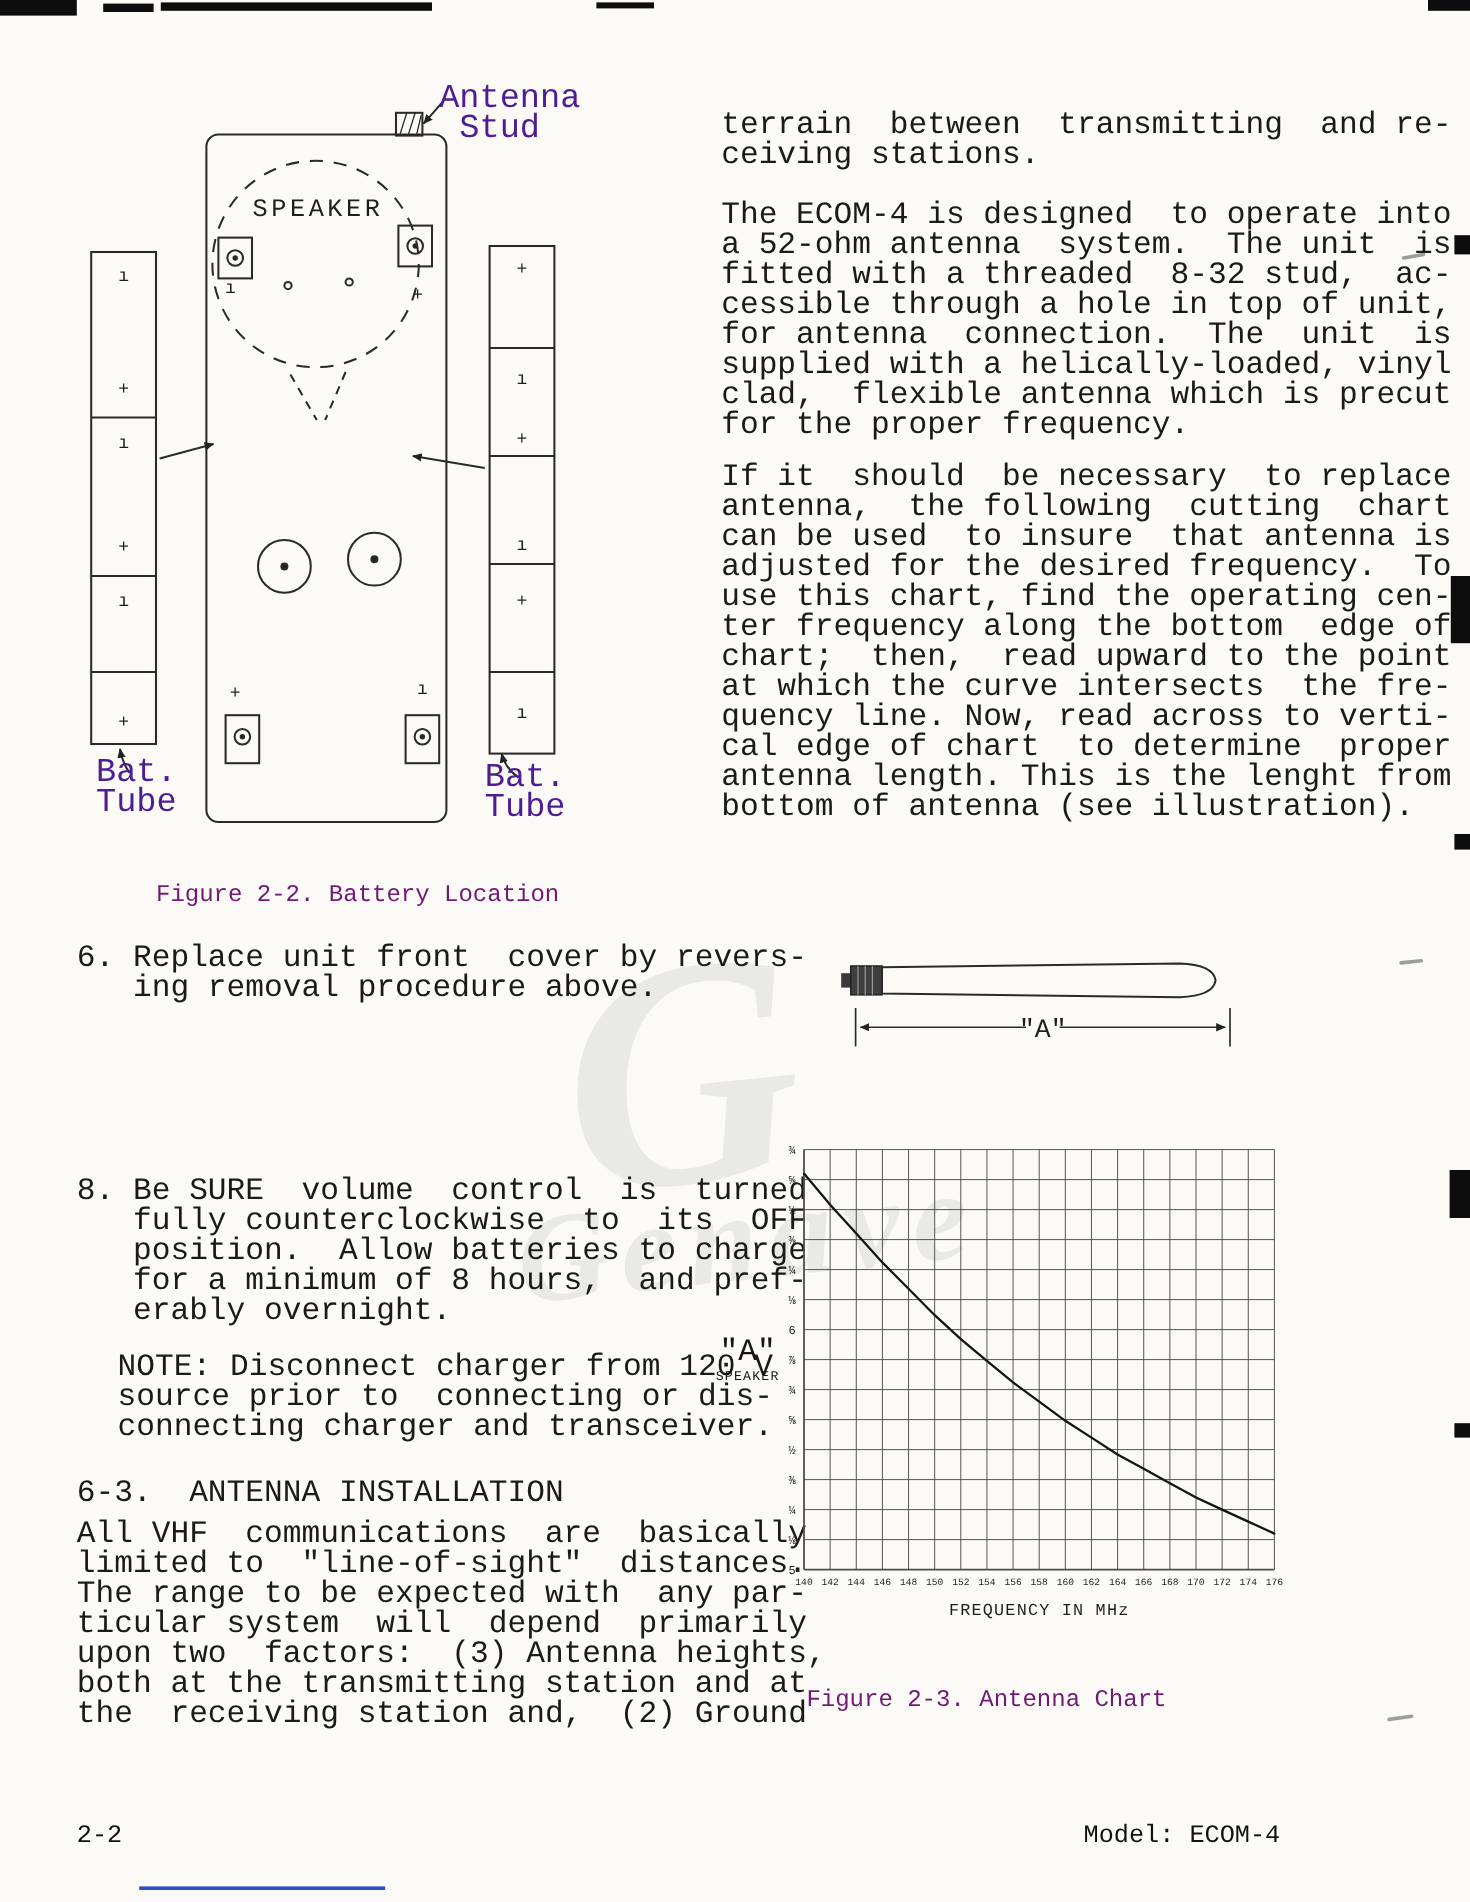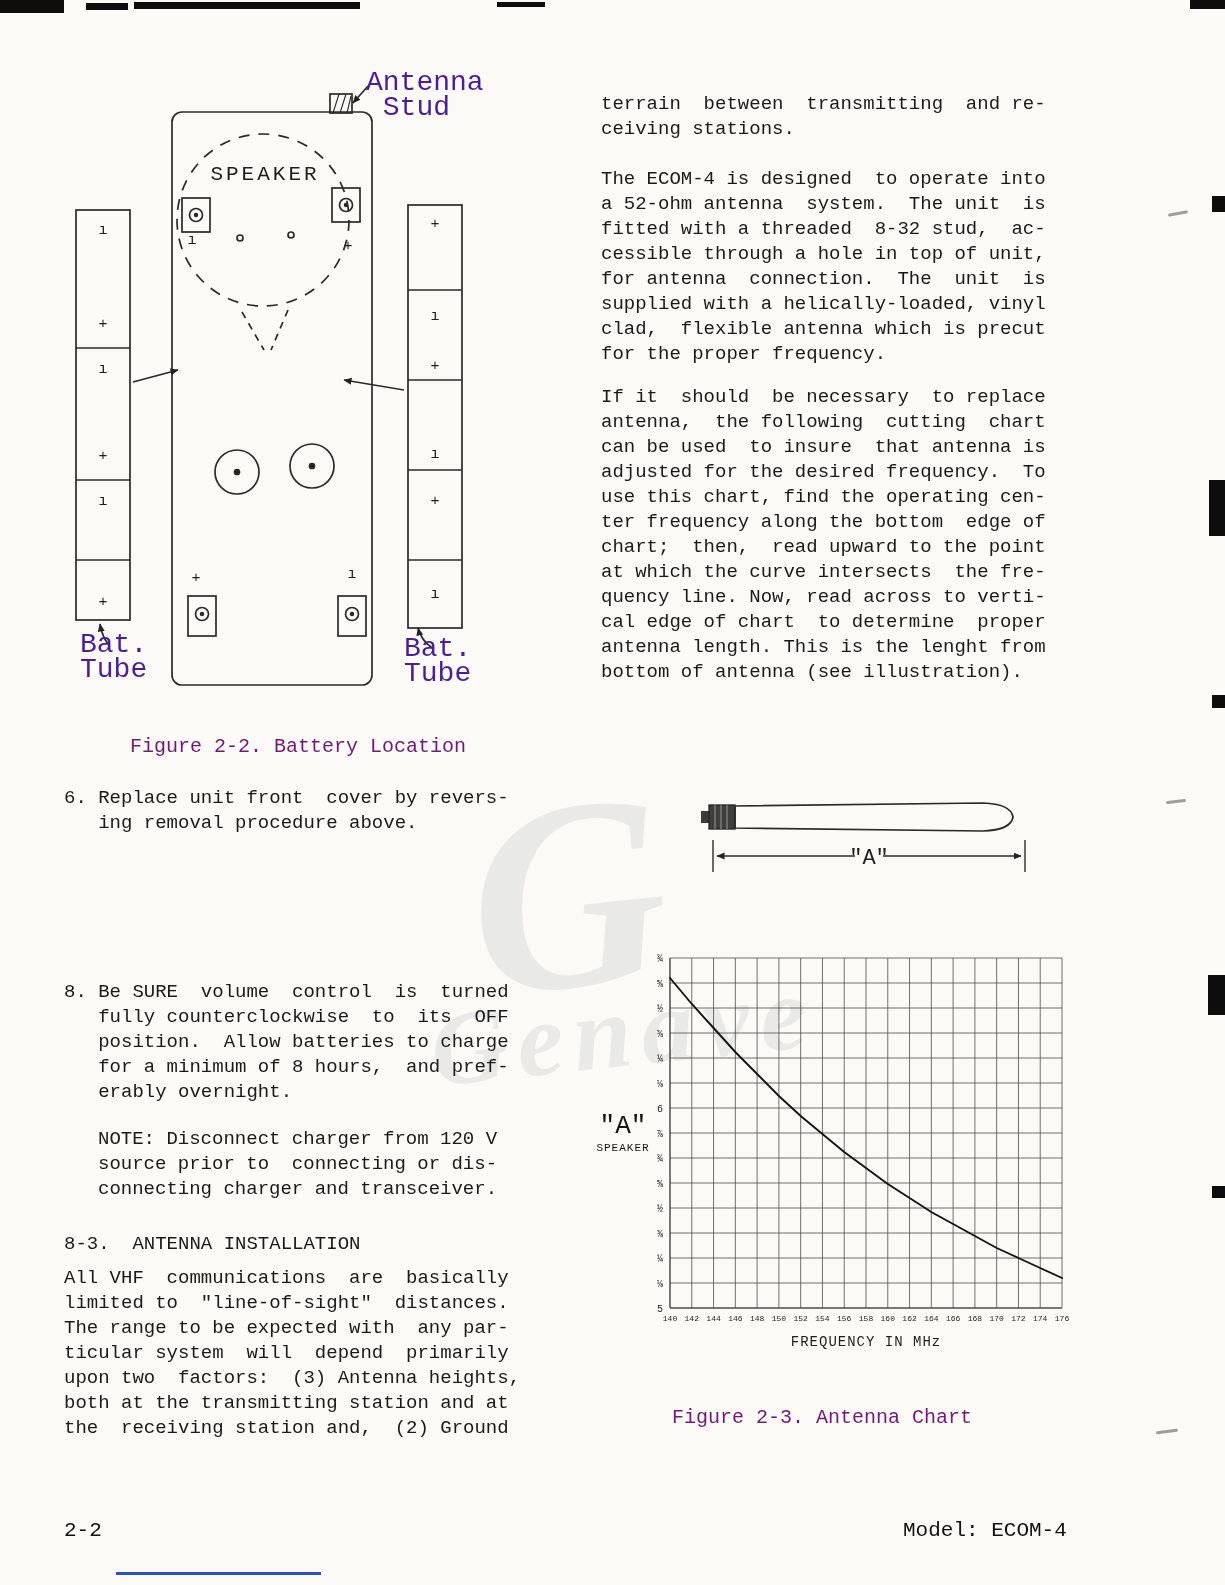--- a/index.html
+++ b/index.html
@@ -1,18 +1,18 @@
 <!DOCTYPE html>
 <html><head>
 <meta charset="utf-8">
 <style>
   html,body{margin:0;padding:0}
   body{background:#9a9a9a;font-family:"Liberation Mono","DejaVu Sans Mono",monospace}
   .page{position:relative;width:1225px;height:1585px;margin:0 auto;background:#fbfaf6;overflow:hidden;color:#1e1e1e}
-  .txt{position:absolute;white-space:pre;font-size:19px;line-height:25px;color:#1a1a1a}
+  .txt{position:absolute;white-space:pre;font-size:26px;line-height:25px;color:#1a1a1a}
   .caption{position:absolute;white-space:pre;font-size:20px;color:#701a75}
   .lbl{position:absolute;white-space:pre;font-size:28px;line-height:25px;color:#4c1d95}
   .footer{position:absolute;font-size:21px;color:#111}
   .scan{position:absolute;background:#0d0d0d}
   .dash{position:absolute;height:3px;border-radius:2px;background:#7d7d7d;opacity:.75}
   .wm{position:absolute;font-family:"Liberation Serif","DejaVu Serif",serif;font-style:italic;font-weight:bold;color:rgba(135,142,155,.15);transform:rotate(-6deg);pointer-events:none;white-space:pre}
   .diagram-svg{position:absolute;overflow:visible}
   svg text{font-family:"Liberation Mono","DejaVu Sans Mono",monospace;fill:#1e1e1e}
   .axis-label{position:absolute;text-align:center;color:#151515}
   .blue-line{position:absolute;left:116px;top:1572px;width:205px;height:3px;background:#2b50c8}
@@ -119,21 +119,21 @@
   <div class="txt" style="left:64px;top:786px">6. Replace unit front  cover by revers-
    ing removal procedure above.</div>
   <div class="txt" style="left:64px;top:980px">8. Be SURE  volume  control  is  turned
    fully counterclockwise  to  its  OFF
    position.  Allow batteries to charge
    for a minimum of 8 hours,  and pref-
    erably overnight.</div>
   <div class="txt" style="left:98px;top:1127px">NOTE: Disconnect charger from 120 V
 source prior to  connecting or dis-
 connecting charger and transceiver.</div>
-  <div class="txt" style="left:64px;top:1232px">8-3.  ANTENNA INSTALLATION</div>
+  <div class="txt" style="left:64px;top:1232px">6-3.  ANTENNA INSTALLATION</div>
   <div class="txt" style="left:64px;top:1266px">All VHF  communications  are  basically
 limited to  "line-of-sight"  distances.
 The range to be expected with  any par-
 ticular system  will  depend  primarily
 upon two  factors:  (3) Antenna heights,
 both at the transmitting station and at
 the  receiving station and,  (2) Ground</div>
 
   <div class="txt" style="left:601px;top:92px">terrain  between  transmitting  and re-
 ceiving stations.</div>

